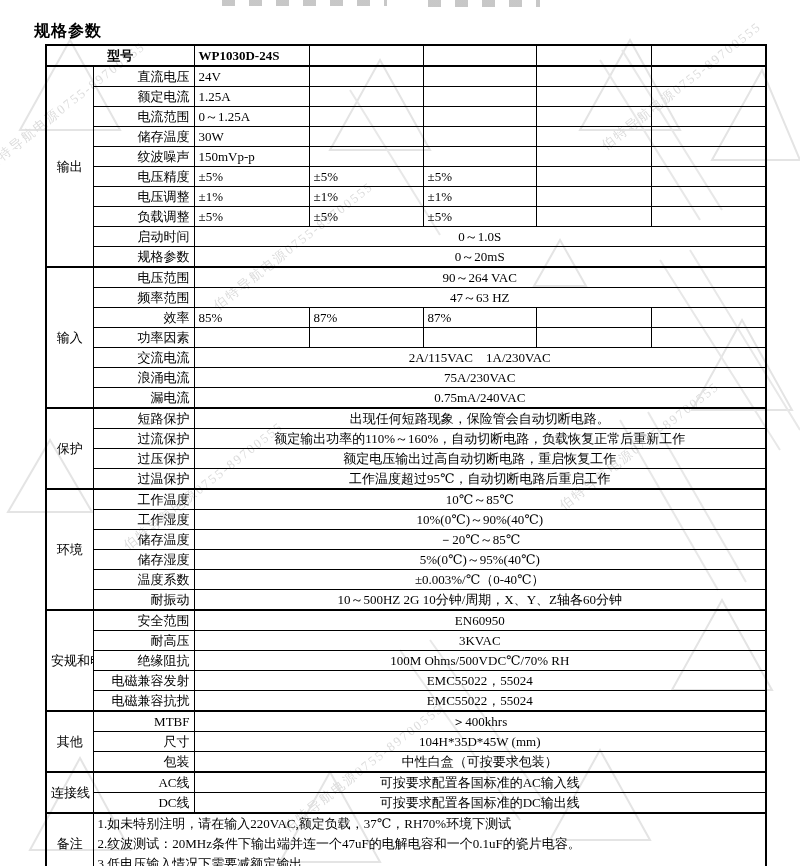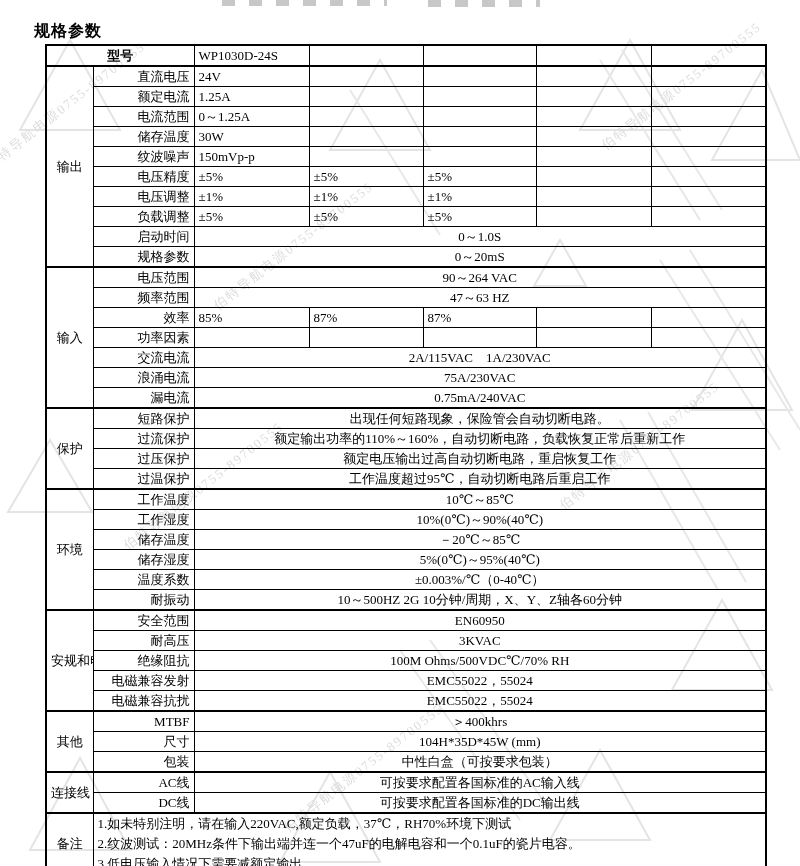--- a/index.html
+++ b/index.html
@@ -24,21 +24,21 @@
               font-size:16px;font-weight:bold;letter-spacing:1px;}
 
   table.spec{position:absolute;left:45px;top:44px;z-index:1;width:720px;
              border-collapse:collapse;table-layout:fixed;background:transparent;
              border:2px solid #000;}
   table.spec td{border:1px solid #000;height:19px;padding:0 4px;
                 font-size:13px;line-height:16px;white-space:nowrap;overflow:hidden;}
   tr.sec-start td{border-top:2px solid #000;}
 
   td.model-head{font-weight:bold;font-size:14px;text-align:center;}
-  td.model-value{font-weight:normal;font-size:14px;}
+  td.model-value{font-weight:bold;font-size:14px;}
   td.section-name{font-weight:normal;font-size:14px;text-align:center;
                   white-space:normal;line-height:18px;padding:0 7px;}
   td.attr-label{text-align:right;}
   td.value-cell{text-align:left;}
   td.span-value{text-align:center;}
   td.notes-cell{height:68px;vertical-align:middle;white-space:normal;
                 text-align:left;padding:3px 6px;}
   td.notes-cell div{line-height:20px;white-space:nowrap;}
 </style>
 </head>

